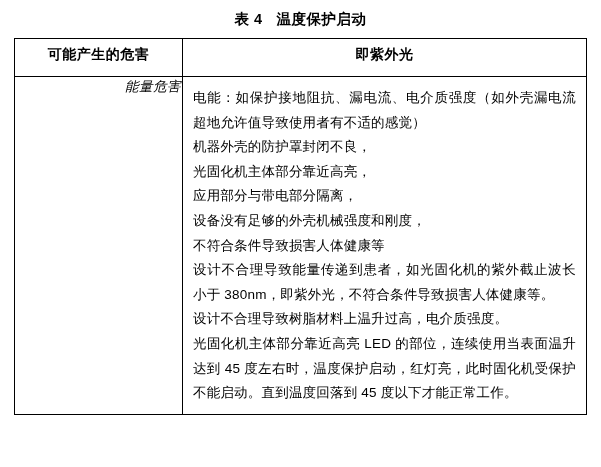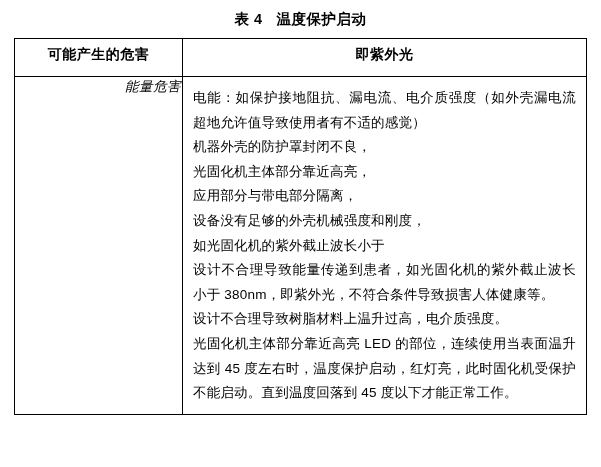--- a/index.html
+++ b/index.html
@@ -95,21 +95,21 @@
     </thead>
     <tbody>
       <tr>
         <td class="hazard-cell">能量危害</td>
         <td class="factor-cell">
           <div class="factor-line">电能：如保护接地阻抗、漏电流、电介质强度（如外壳漏电流超地允许值导致使用者有不适的感觉）</div>
           <div class="factor-line">机器外壳的防护罩封闭不良，</div>
           <div class="factor-line">光固化机主体部分靠近高亮，</div>
           <div class="factor-line">应用部分与带电部分隔离，</div>
           <div class="factor-line">设备没有足够的外壳机械强度和刚度，</div>
-          <div class="factor-line">如光固化机的紫外截止波长小于</div>
+          <div class="factor-line">不符合条件导致损害人体健康等</div>
           <div class="factor-line">设计不合理导致能量传递到患者，如光固化机的紫外截止波长小于 380nm，即紫外光，不符合条件导致损害人体健康等。</div>
           <div class="factor-line">设计不合理导致树脂材料上温升过高，电介质强度。</div>
           <div class="factor-line">光固化机主体部分靠近高亮 LED 的部位，连续使用当表面温升达到 45 度左右时，温度保护启动，红灯亮，此时固化机受保护不能启动。直到温度回落到 45 度以下才能正常工作。</div>
         </td>
       </tr>
     </tbody>
   </table>
 
 </div>
 

